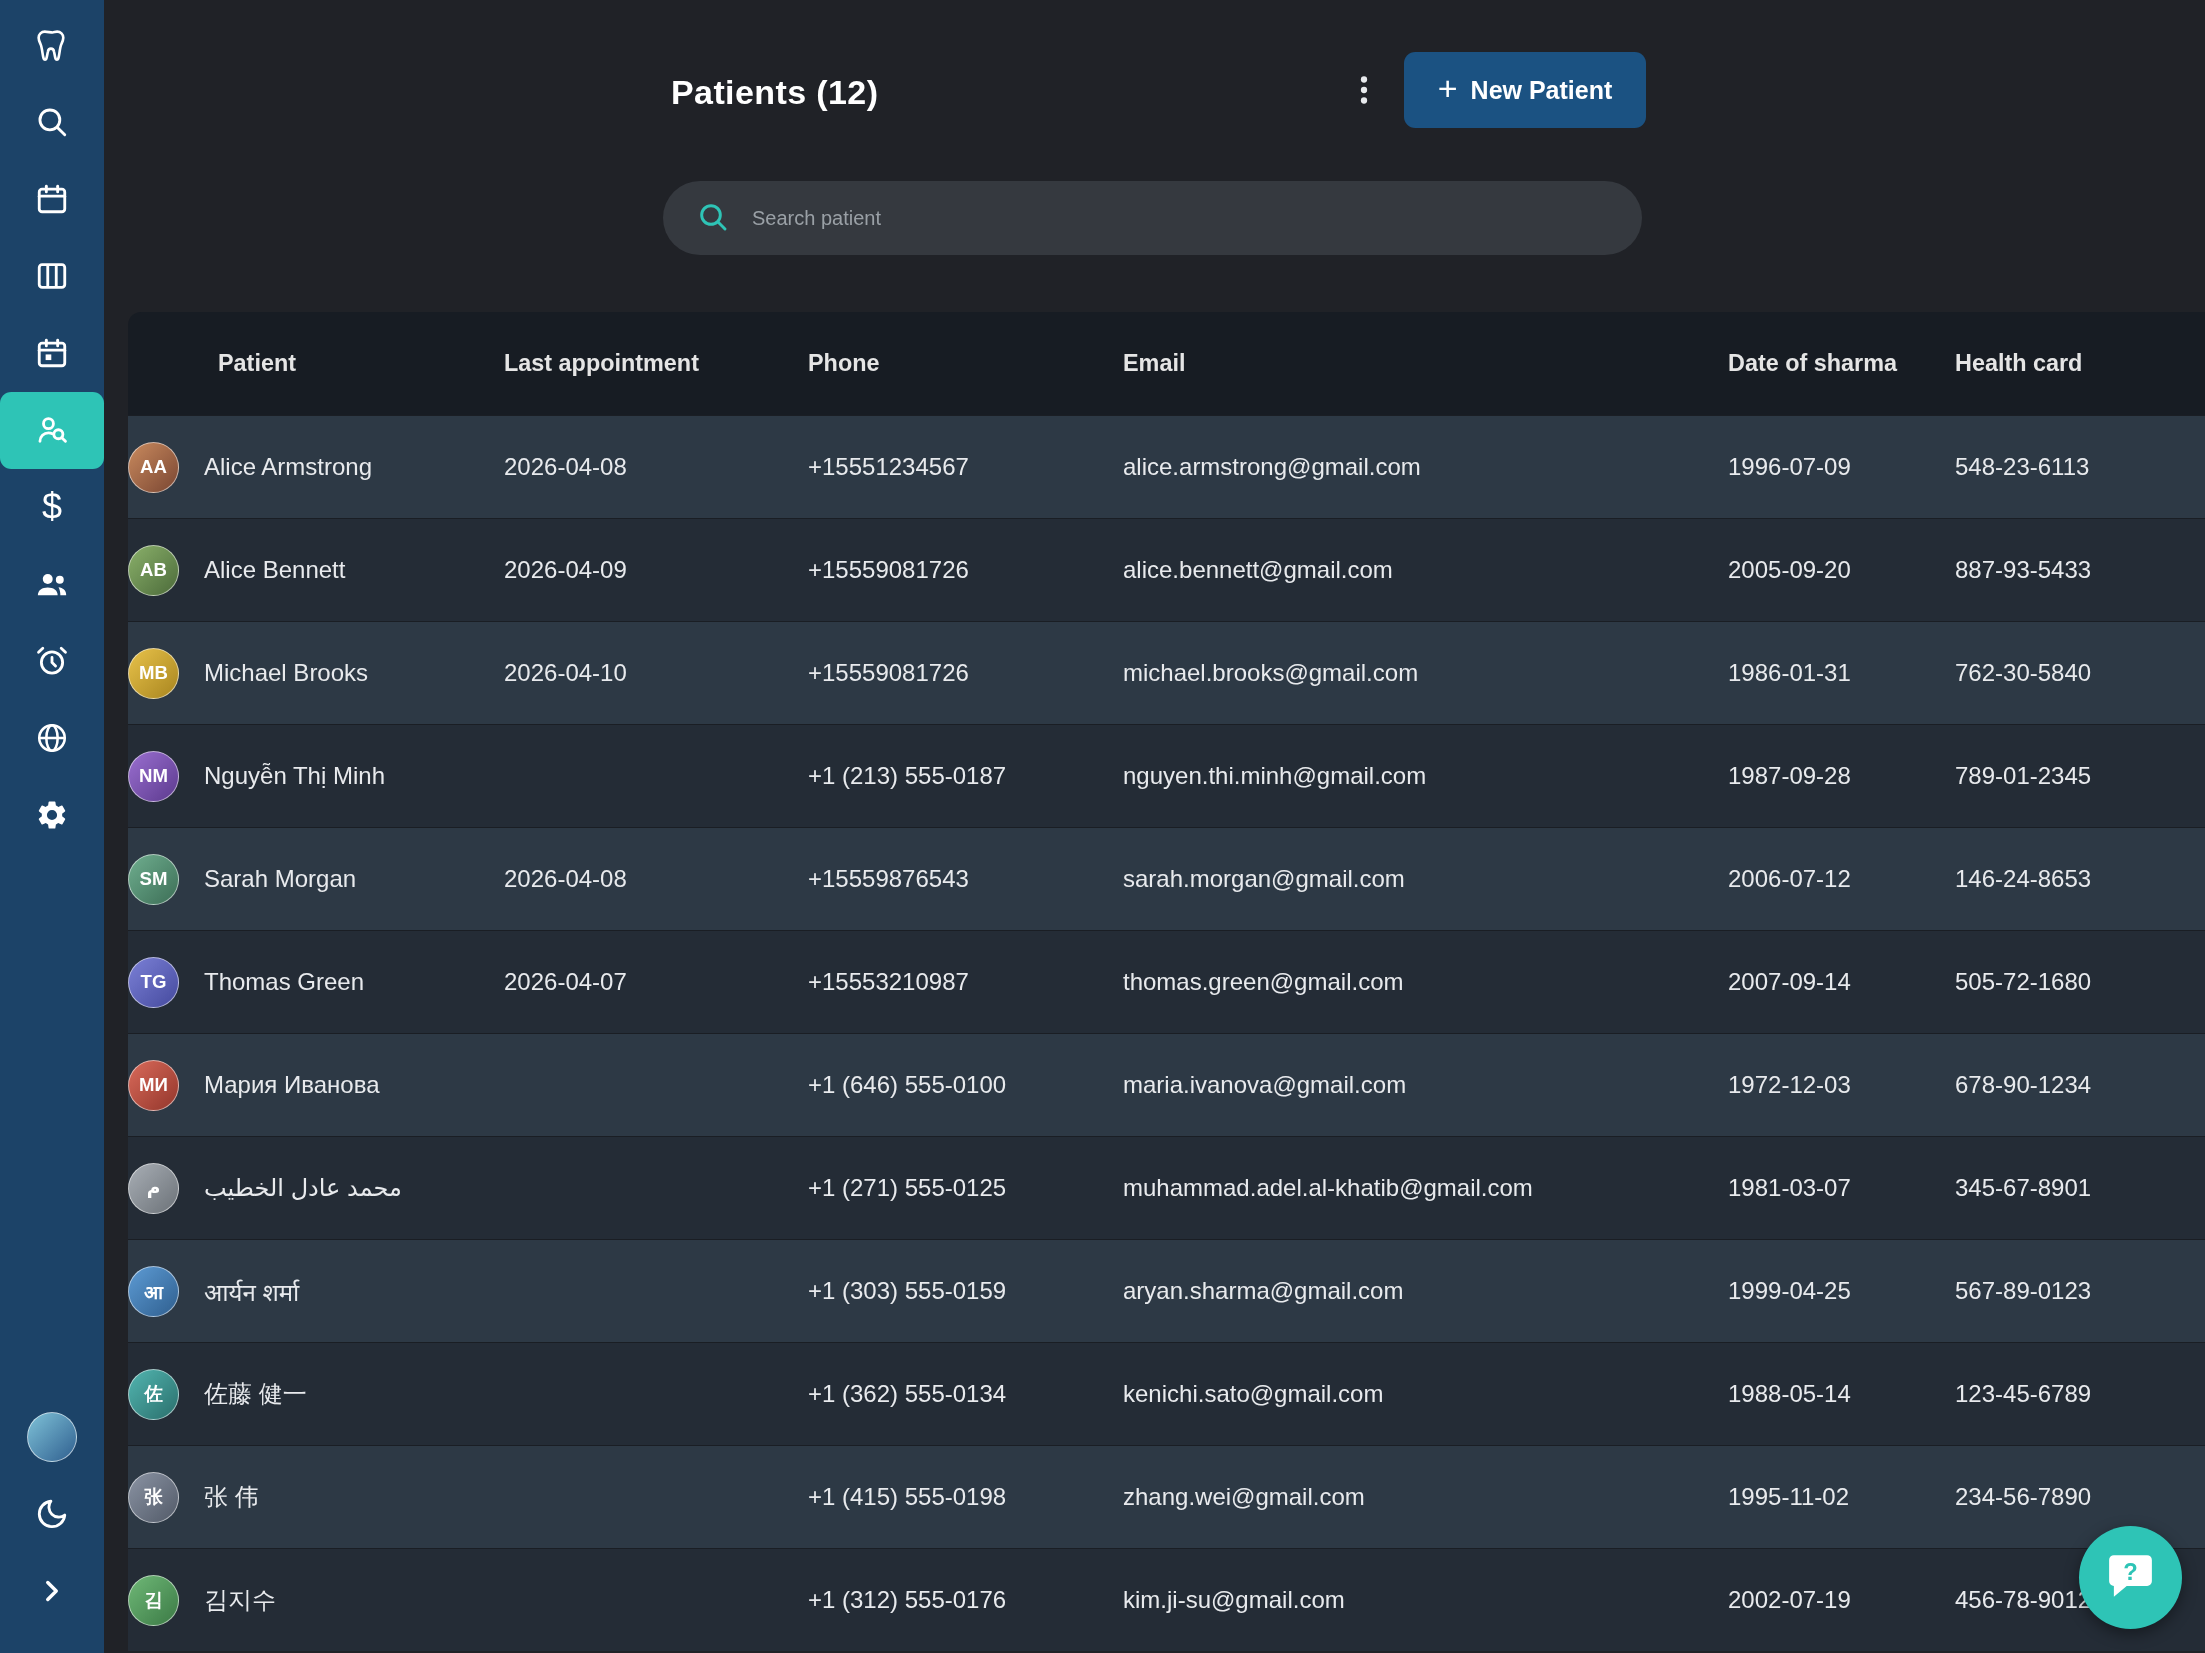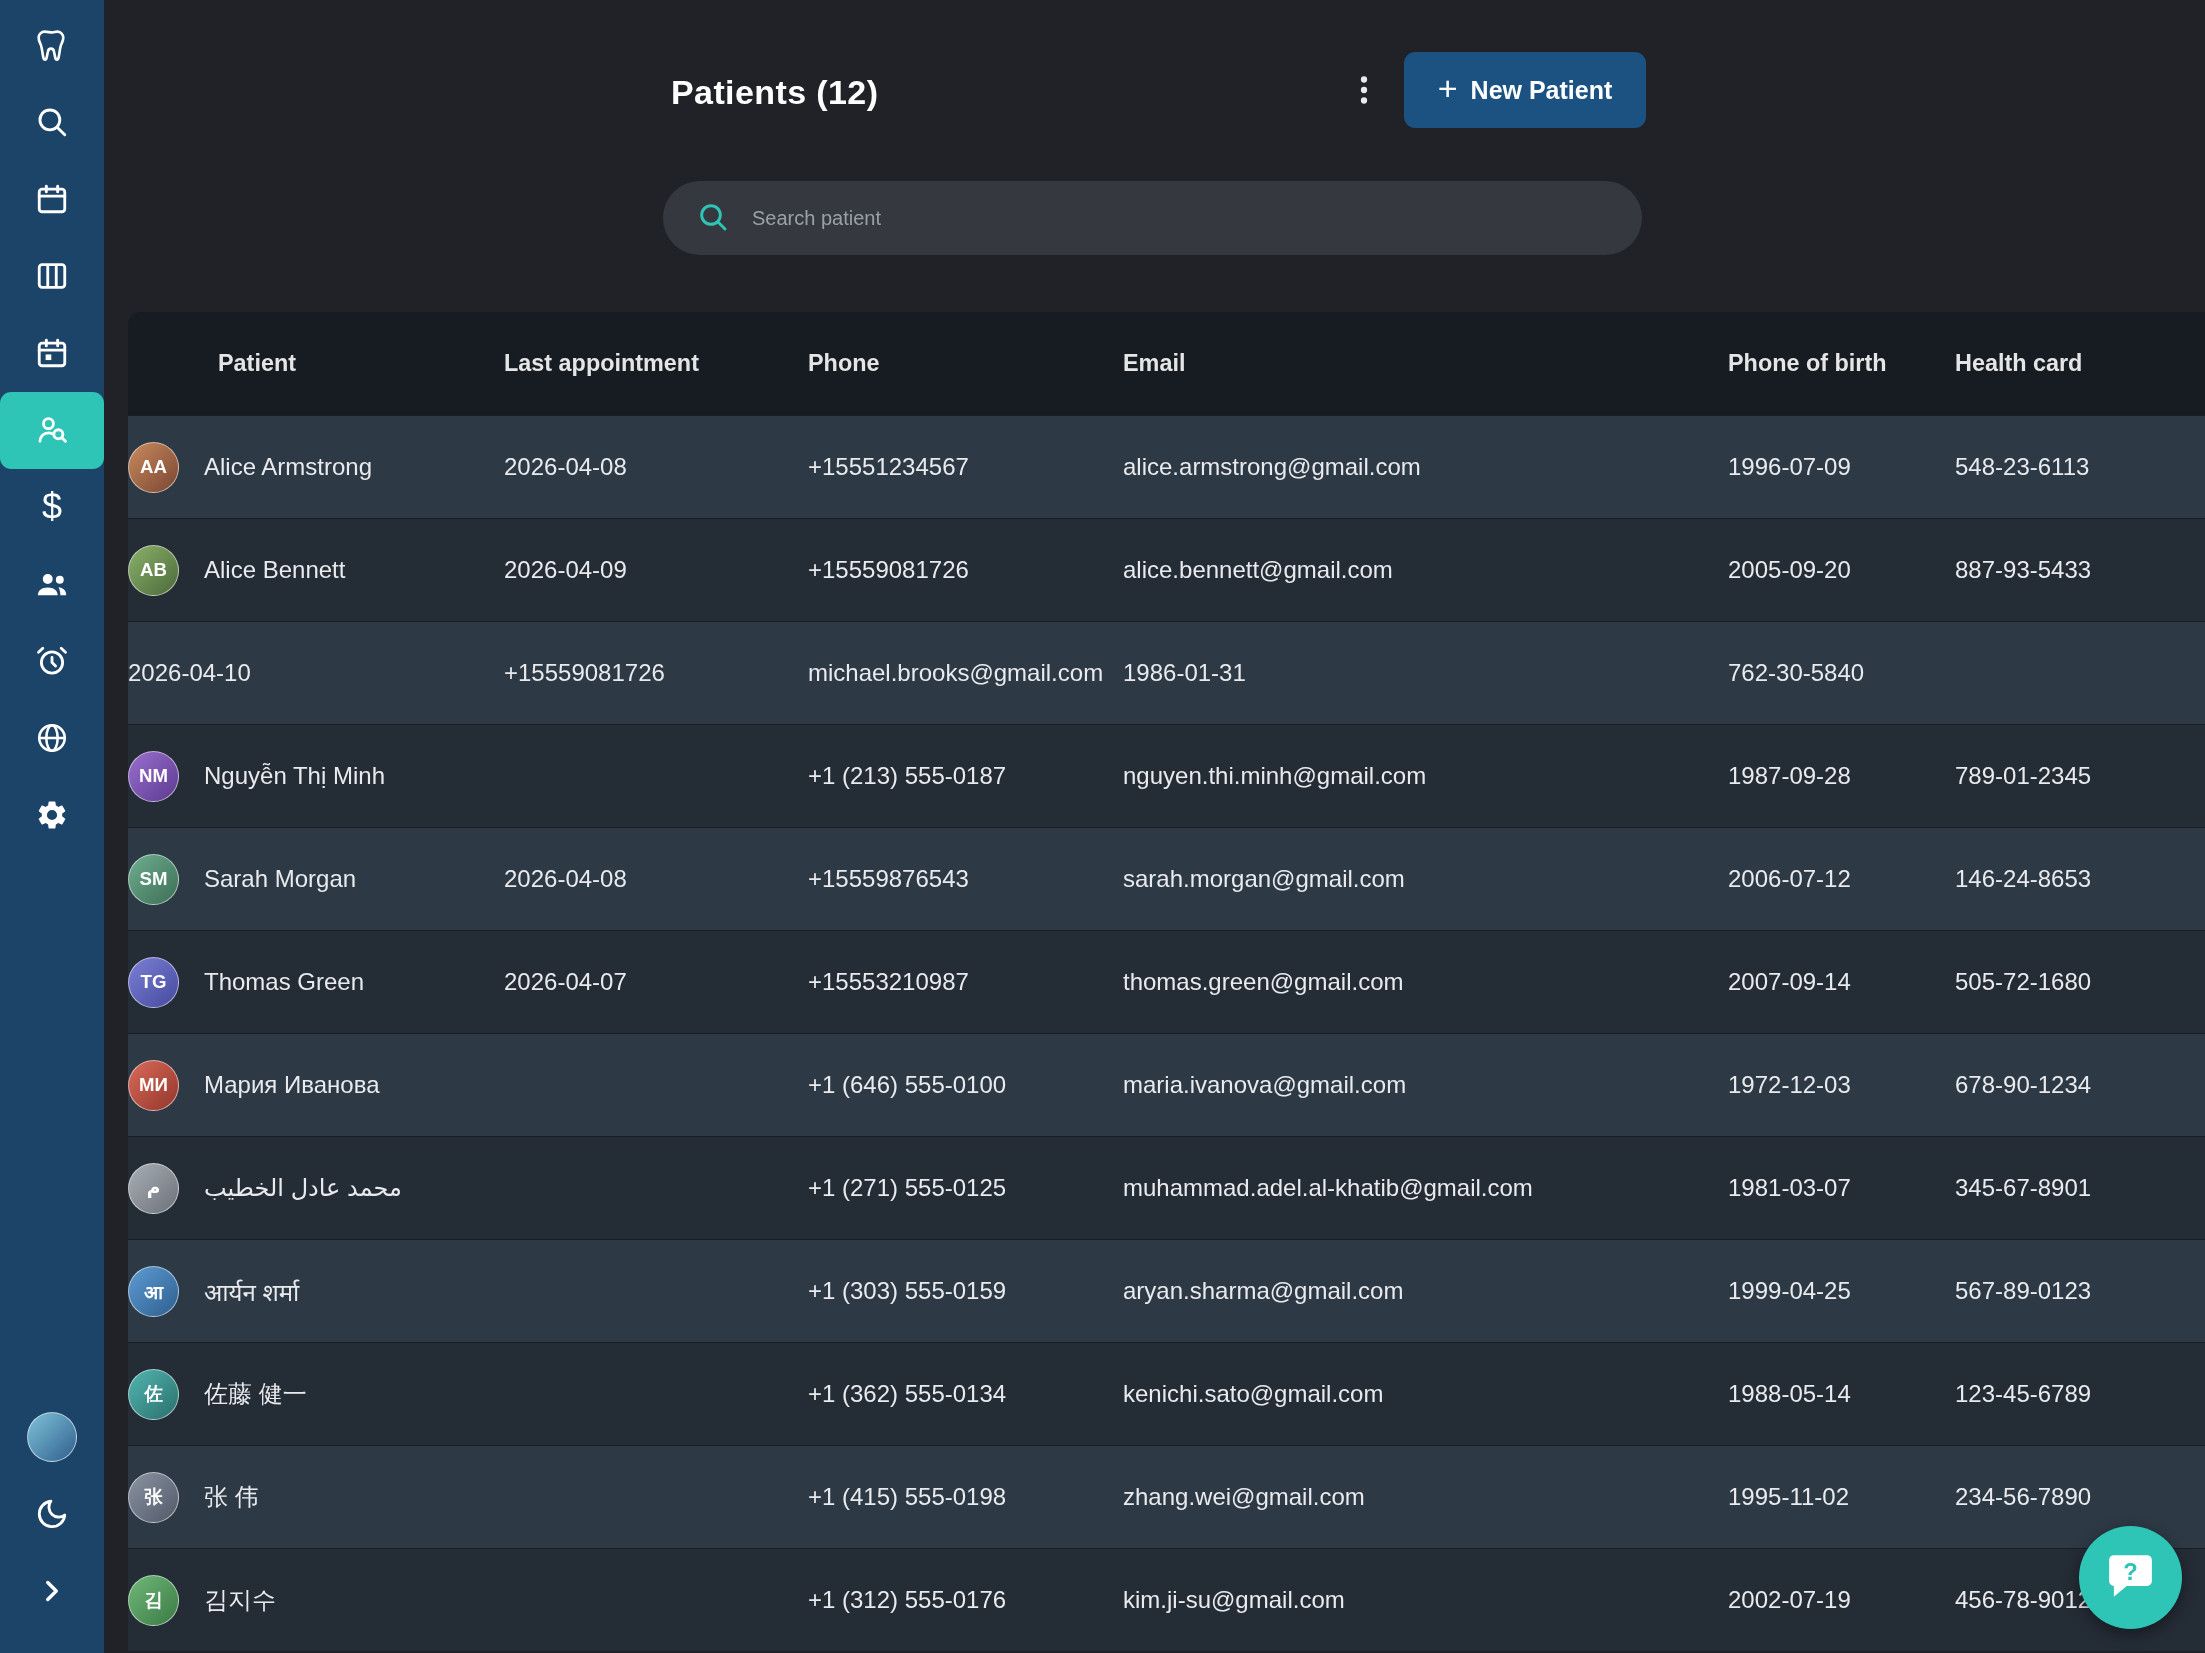--- a/index.html
+++ b/index.html
@@ -254,21 +254,21 @@
       </span>
       <input type="text" placeholder="Search patient" style="">
     </div>
 
     <section class="table">
       <div class="thead">
         <div class="hcell">Patient</div>
         <div class="hcell">Last appointment</div>
         <div class="hcell">Phone</div>
         <div class="hcell">Email</div>
-        <div class="hcell">Phone of birth</div>
+        <div class="hcell">Date of sharma</div>
         <div class="hcell">Health card</div>
       </div>
       <div class="tbody">
           <div class="trow">
     <div class="cell c-patient">
       <span class="avatar" style="background: linear-gradient(135deg, rgb(201, 138, 94), rgb(122, 70, 50));">
         <i>AA</i>
       </span>
       <span class="name">Alice Armstrong</span>
     </div>
@@ -285,20 +285,26 @@
       </span>
       <span class="name">Alice Bennett</span>
     </div>
     <div class="cell">2026-04-09</div>
     <div class="cell">+15559081726</div>
     <div class="cell">alice.bennett@gmail.com</div>
     <div class="cell">2005-09-20</div>
     <div class="cell">887-93-5433</div>
   </div>
           <div class="trow">
+    <div class="cell c-patient">
+      <span class="avatar" style="background: linear-gradient(135deg, rgb(232, 194, 74), rgb(168, 133, 31));">
+        <i>MB</i>
+      </span>
+      <span class="name">Michael Brooks</span>
+    </div>
     <div class="cell">2026-04-10</div>
     <div class="cell">+15559081726</div>
     <div class="cell">michael.brooks@gmail.com</div>
     <div class="cell">1986-01-31</div>
     <div class="cell">762-30-5840</div>
   </div>
           <div class="trow">
     <div class="cell c-patient">
       <span class="avatar" style="background: linear-gradient(135deg, rgb(154, 111, 208), rgb(92, 58, 142));">
         <i>NM</i>

